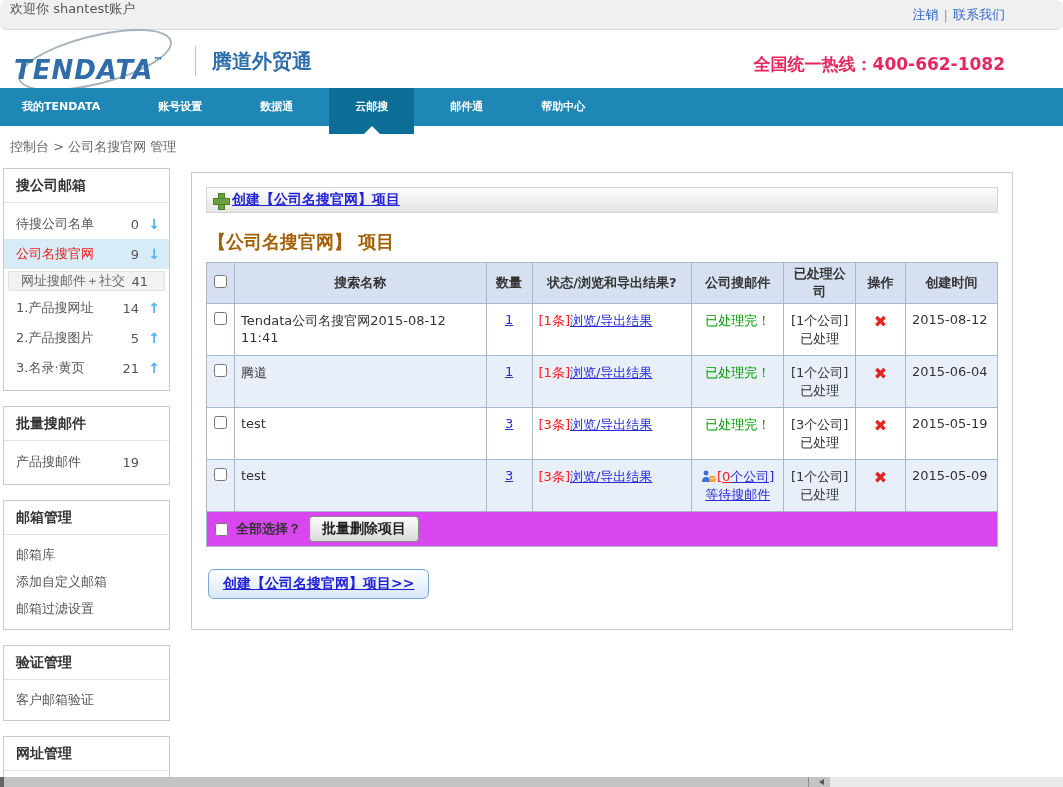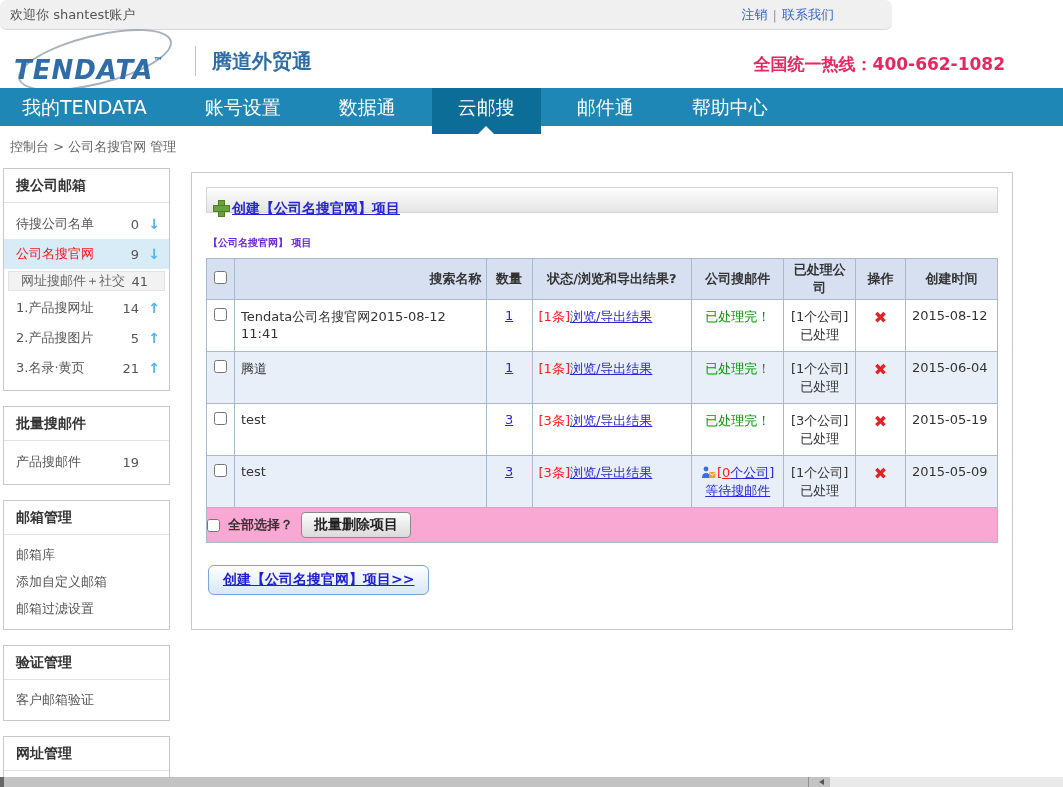--- a/index.html
+++ b/index.html
@@ -1,22 +1,22 @@
 <!DOCTYPE html>
 <html><head>
 <meta charset="utf-8">
 <style>
   * { margin:0; padding:0; box-sizing:border-box; }
   html,body { background:#fff; }
   body { font-family:"DejaVu Sans","Liberation Sans",sans-serif; font-size:13px; color:#333; }
   #page { position:relative; width:1063px; height:787px; overflow:hidden; background:#fff; }
 
   
-  .topbar { position:absolute; left:0; top:0; width:892px; height:30px; background:#f0f0f0;
-            border-bottom:1px solid #d9d9d9; display:flex; align-items:center;border-radius:7px; }
+  .topbar { position:absolute; left:0; top:0; width:1063px; height:30px; background:#f0f0f0;
+            border-bottom:1px solid #d9d9d9; display:flex; align-items:flex-start;border-radius:7px; }
   .topbar .welcome { margin-left:10px; color:#555; }
   .topbar .tb-right { position:absolute; right:58px; top:0; height:30px; display:flex; align-items:center; gap:5px; }
   .tb-right a { color:#3366cc; text-decoration:none; }
   .tb-right .sep { color:#999; }
 
   
   .header { position:absolute; left:0; top:31px; width:1063px; height:57px; background:#fff; }
   .logo-wrap { position:absolute; left:12px; top:8px; display:flex; align-items:center; }
   .logo { position:relative; width:175px; height:44px; }
   .logo .swoosh { position:absolute; left:4px; top:-4px; width:158px; height:50px;
@@ -24,21 +24,21 @@
   .logo .word { position:absolute; left:2px; top:16px; font-style:italic; font-weight:bold;
                 font-size:26px; letter-spacing:1px; color:#2f6da8; }
   .logo .tm { font-size:10px; font-style:normal; vertical-align:top; }
   .logo-div { width:1px; height:30px; background:#b9c4ce; margin:0 16px 0 8px; }
   .brand { font-size:20px; font-weight:bold; color:#2f6da8; }
   .hotline { position:absolute; right:58px; top:22px; font-size:17px; font-weight:bold; }
 
   
   .nav { position:absolute; left:0; top:88px; width:1063px; height:38px; background:#1f87b5; display:flex; }
   .nav-item { position:relative; height:46px; line-height:38px; padding:0 22px; margin-right:14px;
-              color:#fff; font-size:19px; font-weight:normal; cursor:pointer; white-space:nowrap; }
+              color:#fff; font-size:11px; font-weight:bold; cursor:pointer; white-space:nowrap; }
   .nav-item.active { background:#0c6d96; padding:0 26px; }
   .nav-item.active::after { content:""; position:absolute; left:50%; bottom:0; margin-left:-8px;
               border-left:8px solid transparent; border-right:8px solid transparent; border-bottom:8px solid #fff; }
 
   
   .breadcrumb { position:absolute; left:10px; top:138px; color:#666; }
 
   
   .sidebar { position:absolute; left:3px; top:168px; width:167px; }
   .sbox { background:#fff; border:1px solid #c9c9c9; margin-bottom:15px; }
@@ -50,42 +50,42 @@
   .srow .arr { width:14px; text-align:center; color:#4fb3f0; font-weight:bold; font-size:14px; }
   .srow.hl { background:#d8ecf8; }
   .srow.hl .lbl { color:#f01919; }
   .srow.gray { background:#f2f2f2; border:1px solid #e2e2e2; border-radius:0; margin:2px 4px; height:20px; color:#666; }
   .srow.plain { height:27px; }
 
   
   .main { position:absolute; left:191px; top:172px; width:822px; min-height:458px;
           background:#fff; border:1px solid #c9c9c9; padding:14px 14px 18px; }
   .create-bar { height:17px; background:linear-gradient(#fdfdfd,#e4e4e4); border:1px solid #d5d5d5;
-                display:flex; align-items:flex-start; padding:12px 6px; }
+                display:flex; align-items:center; padding:12px 6px; }
   .plus-icon { position:relative; width:15px; height:15px; margin-right:4px; display:inline-block; }
   .plus-icon::before { content:""; position:absolute; left:5px; top:0; width:5px; height:15px; background:#69a23d; border:1px solid #4e8029; }
   .plus-icon::after  { content:""; position:absolute; left:0; top:5px; width:15px; height:5px; background:#69a23d; border:1px solid #4e8029; }
   .create-link { color:#2525d8; font-weight:bold; font-size:14px; text-decoration:underline; cursor:pointer; }
-  .tbl-title { font-weight:bold; font-size:10px; color:#6d28d9; margin:23px 0 8px 2px; }
+  .tbl-title { font-weight:bold; font-size:18px; color:#a16207; margin:17px 0 8px 2px; }
 
   table.grid { border-collapse:collapse; width:792px; border:1px solid #a5b6ca; }
   table.grid th, table.grid td { border:1px solid #a9b9cc; }
   table.grid th { background:#d6e0f0; font-size:13px; color:#333; font-weight:bold; height:40px; padding:2px 4px; }
   table.grid td { vertical-align:top; padding:8px 6px 4px; font-size:13px; height:52px; }
   tr.alt td { background:#e9eff9; }
   td.chk, th.chk { text-align:center; vertical-align:middle; padding-top:0; }
   td.chk { padding-top:8px; }
   td.qty { text-align:center; }
   td.op { text-align:center; vertical-align:middle; padding-top:0; }
   td.proc, td.search-st { text-align:center; }
   a.blue { color:#2929d6; text-decoration:underline; cursor:pointer; }
   .red { color:#ff1a1a; }
   .green { color:#009900; }
   .xmark { color:#e62222; font-weight:bold; font-size:16px; cursor:pointer; }
-  tr.tfoot td { background:#f9a8d4; height:33px; vertical-align:middle; padding:4px 0; }
+  tr.tfoot td { background:#d946ef; height:33px; vertical-align:middle; padding:4px 8px; }
   .foot-inner { display:flex; align-items:center; gap:8px; }
   .foot-lbl { font-weight:bold; color:#333; }
   .btn-del { border:1px solid #8a8a8a; border-radius:4px; background:linear-gradient(#fdfdfd,#dadada);
              font-weight:bold; font-size:14px; color:#222; padding:3px 12px; cursor:pointer;
              font-family:"DejaVu Sans","Liberation Sans",sans-serif; }
   .btn-create { display:inline-block; margin-top:22px; margin-left:2px; border:1px solid #79a6d8; border-radius:6px;
              background:linear-gradient(#ffffff,#d8e7f7); padding:5px 14px; cursor:pointer;
              color:#1f1fd4; font-weight:bold; font-size:14px; text-decoration:underline;
              font-family:"DejaVu Sans","Liberation Sans",sans-serif; }
   .person-icon { display:inline-block; vertical-align:-2px; margin-right:1px; }
@@ -236,21 +236,21 @@
           <col style="width:46px">
           <col style="width:160px">
         <col style="width:92px">
           <col style="width:72px">
           <col style="width:50px">
           <col style="width:92px">
       </colgroup>
       <thead>
         <tr>
           <th class="chk"><input type="checkbox" style=""></th>
-          <th style="text-align:right;">搜索名称</th>
+          <th style="text-align:center;">搜索名称</th>
           <th>数量</th>
           <th>状态/浏览和导出结果?</th>
           <th>公司搜邮件</th>
           <th>已处理公司</th>
           <th>操作</th>
           <th>创建时间</th>
         </tr>
       </thead>
       <tbody>
         <tr>

